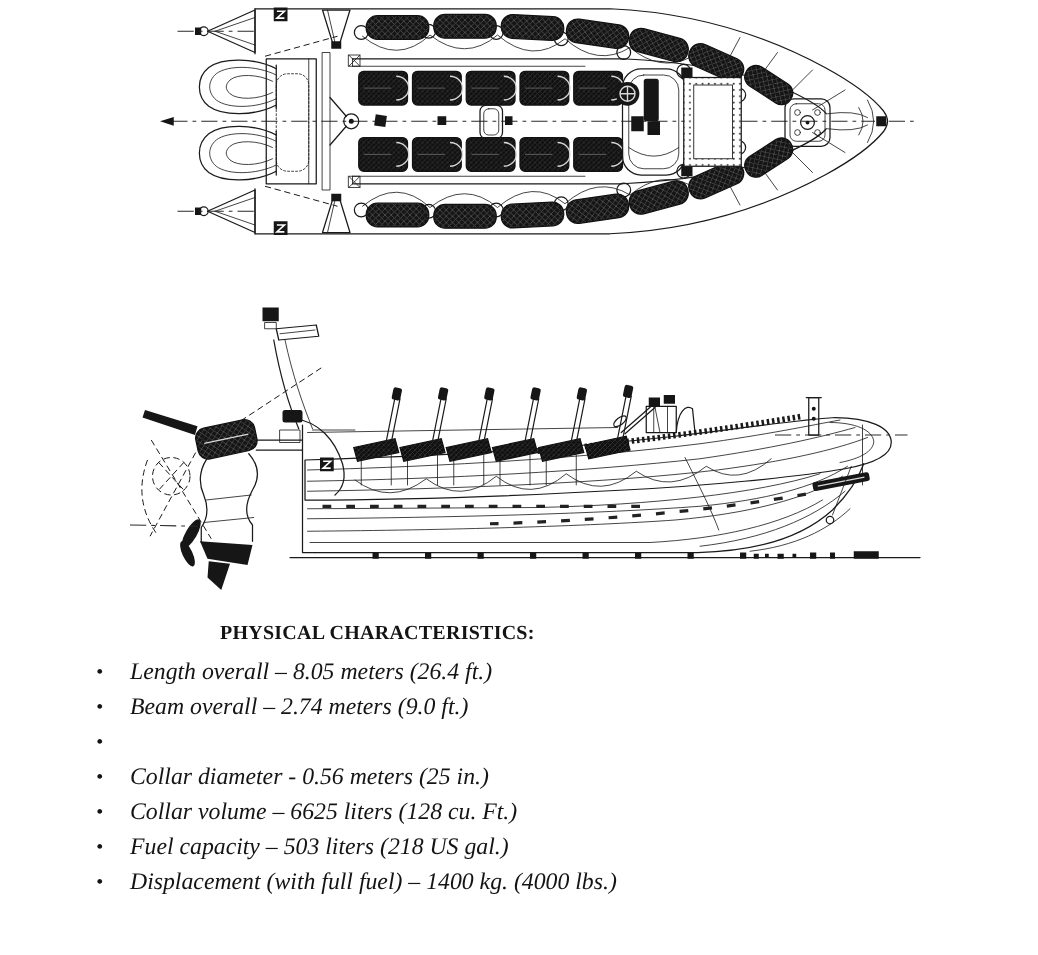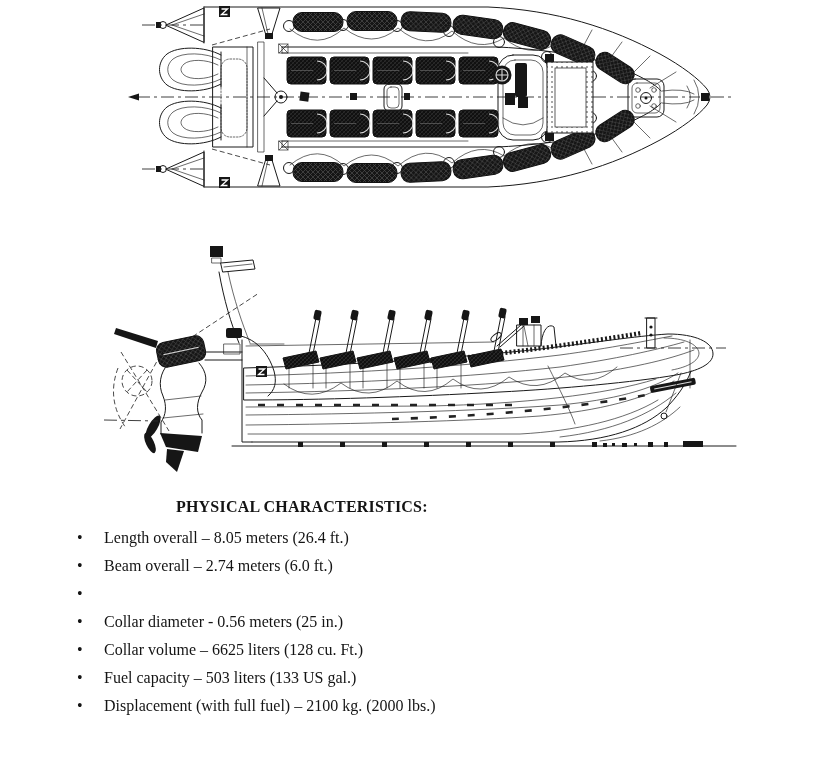--- a/index.html
+++ b/index.html
@@ -17,21 +17,21 @@
   .pad{fill:url(#xh);stroke:#111;stroke-width:1;}
   .seatfill{fill:url(#sh);stroke:#111;stroke-width:1;}
   .wt{fill:none;stroke:#d8d8d8;stroke-width:1.1;}
   .wz{fill:none;stroke:#ffffff;stroke-width:1.3;}
   
   .specs{position:absolute;left:0;top:497px;width:830px;}
   .specs h2{margin:0;padding-left:176px;font-size:16px;font-weight:700;letter-spacing:0.2px;line-height:19px;}
   .specs ul{list-style:none;margin:8px 0 0 0;padding:0;}
   .specs li{display:flex;align-items:center;height:28px;}
   .blt{display:inline-block;margin-left:77px;width:27px;font-size:16px;line-height:28px;}
-  .itx{font-size:16px;white-space:nowrap;line-height:28px;}
+  .itx{font-size:19px;white-space:nowrap;line-height:28px;font-style:italic;}
 </style>
 </head>
 <body>
 
 <div class="page">
 
   <svg class="fig" width="830" height="485" viewBox="0 0 830 485">
     <defs>
       <pattern id="xh" width="5" height="5" patternUnits="userSpaceOnUse">
         <rect width="5" height="5" fill="#151515"></rect>
@@ -454,39 +454,39 @@
 
   <section class="specs">
     <h2>PHYSICAL CHARACTERISTICS:</h2>
     <ul>
       <li>
           <span class="blt">•</span>
           <span class="itx">Length overall – 8.05 meters (26.4 ft.)</span>
         </li>
       <li>
           <span class="blt">•</span>
-          <span class="itx">Beam overall – 2.74 meters (6.0 ft.)</span>
+          <span class="itx">Beam overall – 2.74 meters (9.0 ft.)</span>
         </li>
       <li>
           <span class="blt">•</span>
         </li>
       <li>
           <span class="blt">•</span>
           <span class="itx">Collar diameter - 0.56 meters (25 in.)</span>
         </li>
       <li>
           <span class="blt">•</span>
           <span class="itx">Collar volume – 6625 liters (128 cu. Ft.)</span>
         </li>
       <li>
           <span class="blt">•</span>
-          <span class="itx">Fuel capacity – 503 liters (133 US gal.)</span>
-        </li>
-      <li>
-          <span class="blt">•</span>
-          <span class="itx">Displacement (with full fuel) – 2100 kg. (2000 lbs.)</span>
+          <span class="itx">Fuel capacity – 503 liters (218 US gal.)</span>
+        </li>
+      <li>
+          <span class="blt">•</span>
+          <span class="itx">Displacement (with full fuel) – 1400 kg. (4000 lbs.)</span>
         </li>
       <li>
           <span class="blt">•</span>
         </li>
     </ul>
   </section>
 </div>
 
 </body></html>

